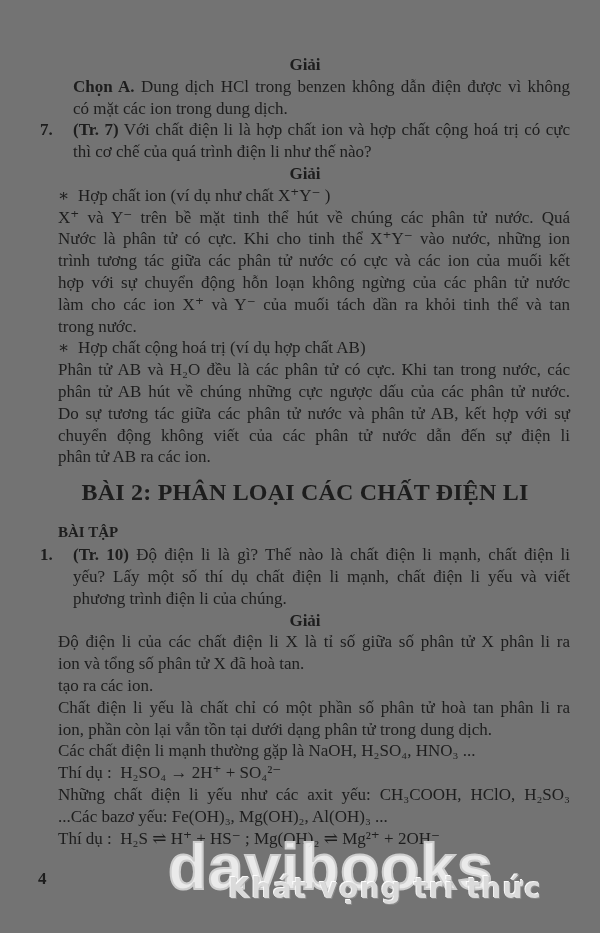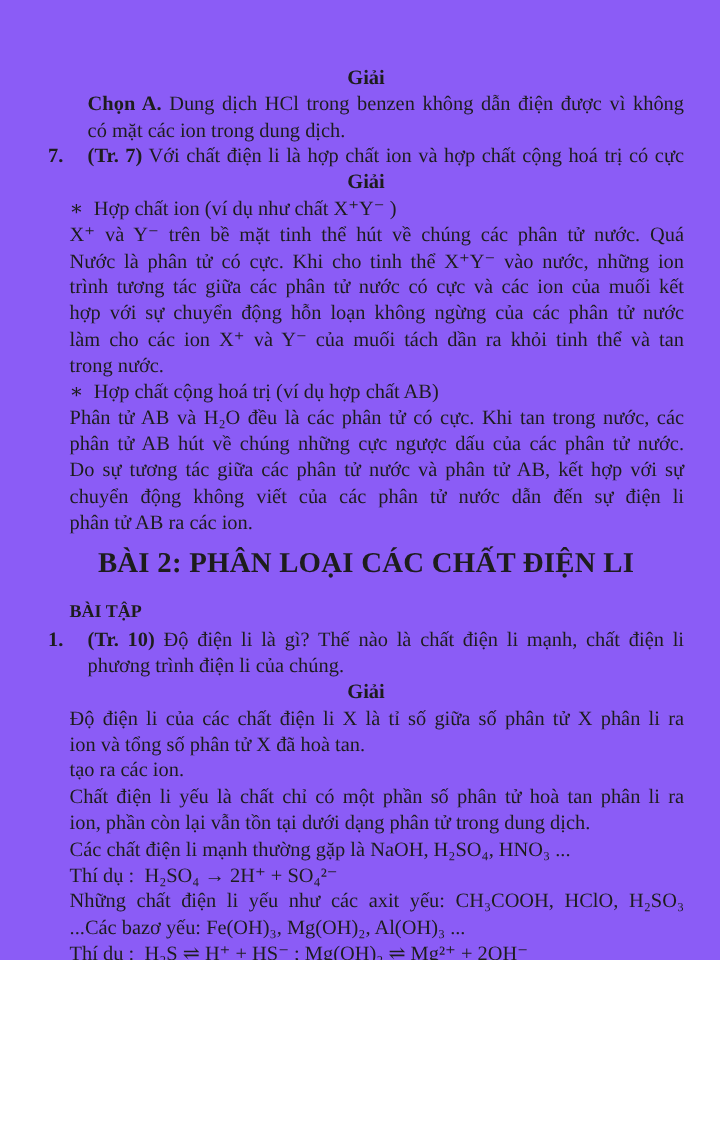--- a/index.html
+++ b/index.html
@@ -1,19 +1,19 @@
 <!DOCTYPE html>
 <html><head>
 <meta charset="utf-8">
 <style>
   html,body{margin:0;padding:0;background:#ffffff;}
   .page{
     position:relative;
-    width:600px;height:800px;
-    background:#8b5cf6;
+    width:600px;height:933px;
+    background:#737373;
     color:#1d1d1d;
     font-family:"Liberation Serif","DejaVu Serif",serif;
     overflow:hidden;
   }
   .page-text{position:absolute;top:54px;left:0;right:0;z-index:1;}
   .line{
     position:relative;
     font-size:17px;
     line-height:21.8px;
     margin-left:58px;
@@ -77,37 +77,39 @@
 </style>
 </head>
 <body>
 
 <div class="page">
   <div class="page-text">
       <div class="line center b"><span>Giải</span></div>
       <div class="line item j"><b>Chọn A.</b><span> Dung dịch HCl trong benzen không dẫn điện được vì không</span></div>
       <div class="line item"><span>có mặt các ion trong dung dịch.</span></div>
       <div class="line item j"><span class="num">7.</span><b>(Tr. 7)</b><span> Với chất điện li là hợp chất ion và hợp chất cộng hoá trị có cực</span></div>
+      <div class="line item"><span>thì cơ chế của quá trình điện li như thế nào?</span></div>
       <div class="line center b"><span>Giải</span></div>
       <div class="line body"><span>∗&nbsp;&nbsp;Hợp chất ion (ví dụ như chất X⁺Y⁻&nbsp;)</span></div>
       <div class="line body j"><span>X⁺ và Y⁻ trên bề mặt tinh thể hút về chúng các phân tử nước. Quá</span></div>
       <div class="line body j"><span>Nước là phân tử có cực. Khi cho tinh thể X⁺Y⁻ vào nước, những ion</span></div>
       <div class="line body j"><span>trình tương tác giữa các phân tử nước có cực và các ion của muối kết</span></div>
       <div class="line body j"><span>hợp với sự chuyển động hỗn loạn không ngừng của các phân tử nước</span></div>
       <div class="line body j"><span>làm cho các ion X⁺ và Y⁻ của muối tách dần ra khỏi tinh thể và tan</span></div>
       <div class="line body"><span>trong nước.</span></div>
       <div class="line body"><span>∗&nbsp;&nbsp;Hợp chất cộng hoá trị (ví dụ hợp chất AB)</span></div>
       <div class="line body j"><span>Phân tử AB và H₂O đều là các phân tử có cực. Khi tan trong nước, các</span></div>
       <div class="line body j"><span>phân tử AB hút về chúng những cực ngược dấu của các phân tử nước.</span></div>
       <div class="line body j"><span>Do sự tương tác giữa các phân tử nước và phân tử AB, kết hợp với sự</span></div>
       <div class="line body j"><span>chuyển động không viết của các phân tử nước dẫn đến sự điện li</span></div>
       <div class="line body"><span>phân tử AB ra các ion.</span></div>
       <div class="line title"><span>BÀI 2: PHÂN LOẠI CÁC CHẤT ĐIỆN LI</span></div>
       <div class="line subhead"><span>BÀI TẬP</span></div>
       <div class="line item j"><span class="num">1.</span><b>(Tr. 10)</b><span> Độ điện li là gì? Thế nào là chất điện li mạnh, chất điện li</span></div>
+      <div class="line item j"><span>yếu? Lấy một số thí dụ chất điện li mạnh, chất điện li yếu và viết</span></div>
       <div class="line item"><span>phương trình điện li của chúng.</span></div>
       <div class="line center b"><span>Giải</span></div>
       <div class="line body j"><span>Độ điện li của các chất điện li X là tỉ số giữa số phân tử X phân li ra</span></div>
       <div class="line body"><span>ion và tổng số phân tử X đã hoà tan.</span></div>
       <div class="line body"><span>tạo ra các ion.</span></div>
       <div class="line body j"><span>Chất điện li yếu là chất chỉ có một phần số phân tử hoà tan phân li ra</span></div>
       <div class="line body"><span>ion, phần còn lại vẫn tồn tại dưới dạng phân tử trong dung dịch.</span></div>
       <div class="line body"><span>Các chất điện li mạnh thường gặp là NaOH, H₂SO₄, HNO₃ ...</span></div>
       <div class="line body"><span>Thí dụ :&nbsp; H₂SO₄ → 2H⁺ + SO₄²⁻</span></div>
       <div class="line body j"><span>Những chất điện li yếu như các axit yếu: CH₃COOH, HClO, H₂SO₃</span></div>

